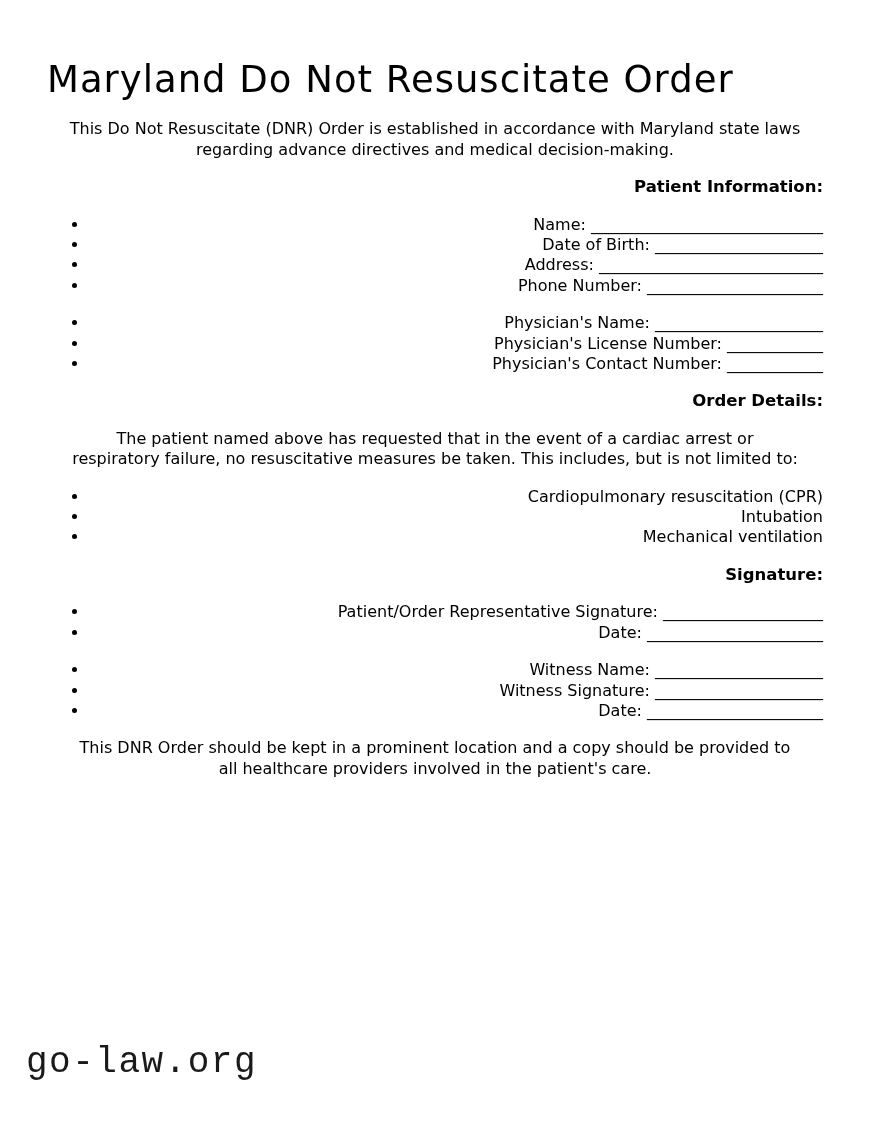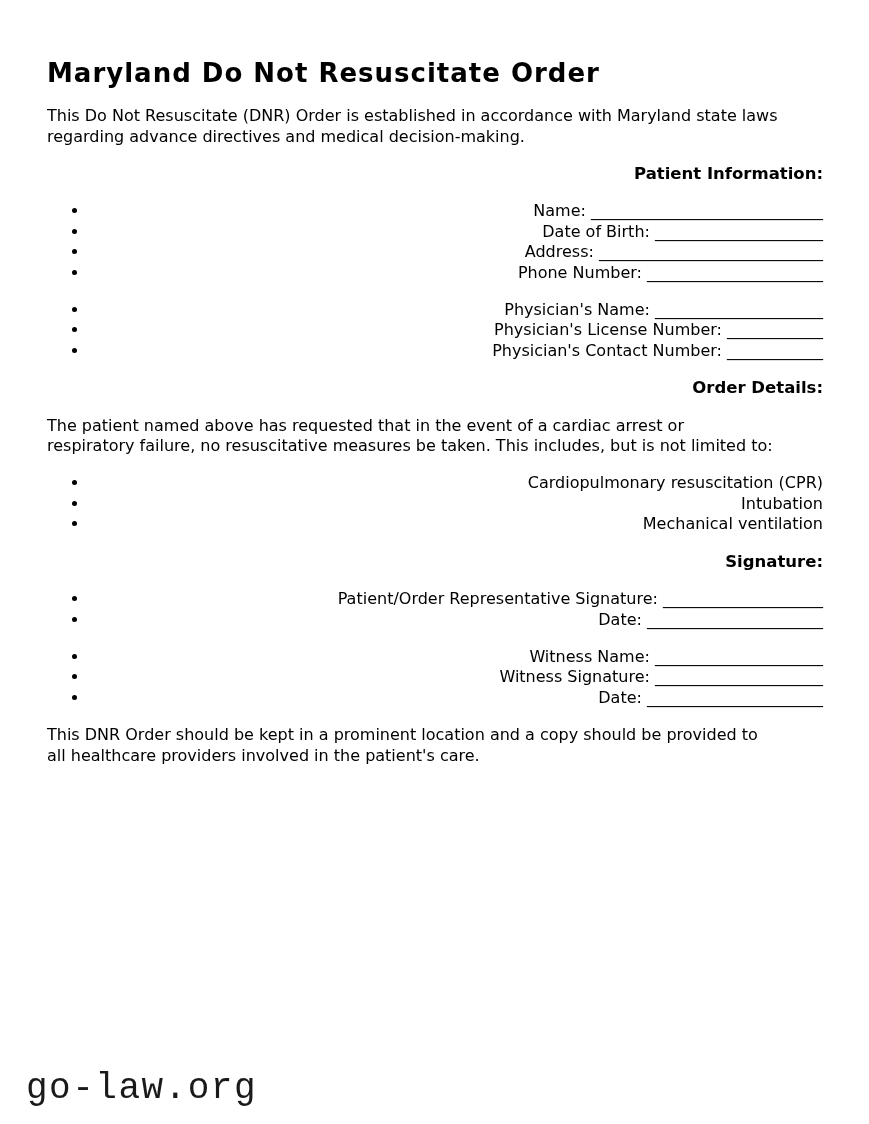--- a/index.html
+++ b/index.html
@@ -15,50 +15,51 @@
     font-family: "DejaVu Sans", sans-serif;
     font-size: 16px;
     overflow: hidden;
   }
   .doc {
     padding: 58px 46px 0 47px;
     width: 776px;
     box-sizing: content-box;
   }
   h1.doc-title {
-    font-size: 26px;
-    font-weight: bold;
+    font-size: 37px;
+    font-weight: normal;
     line-height: 1.2;
     letter-spacing: 1px;
     margin: 0 0 12px 0;
   }
   p.para {
     margin: 17px 0;
     line-height: 20.4px;
+    text-align: center;
   }
   .section-heading {
     font-weight: bold;
     font-size: 16.5px;
     line-height: 20.4px;
     margin: 17px 0;
     text-align: right;
   }
   ul.field-list {
     margin: 17px 0;
     padding-left: 42px;
     list-style-type: disc;
     text-align: right;
   }
   ul.field-list li {
     line-height: 20.4px;
   }
   .brand-footer {
     position: absolute;
     left: 26px;
-    top: 1068px;
+    top: 1042px;
     font-family: "Liberation Mono", monospace;
     font-size: 36px;
     letter-spacing: 1.5px;
     color: #1a1a1a;
     white-space: nowrap;
   }
 </style>
 </head>
 <body>
 

